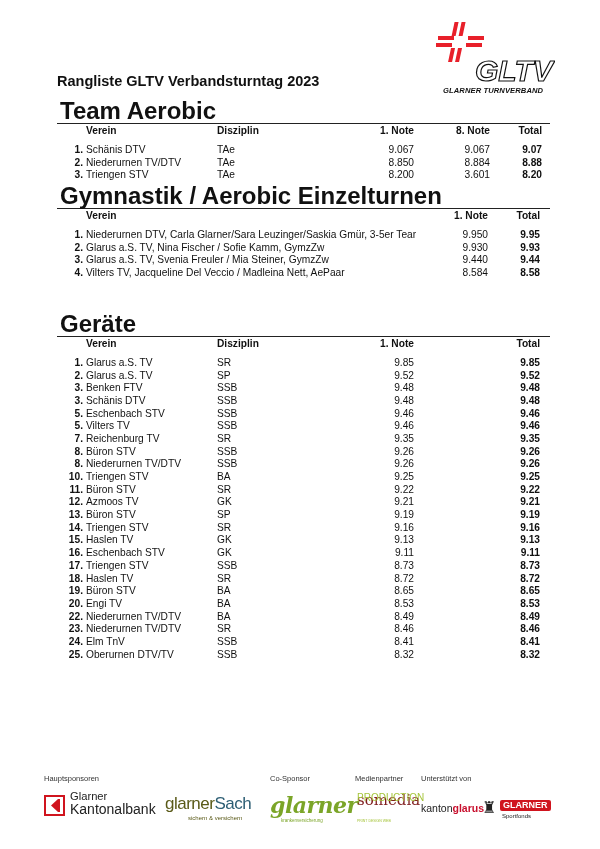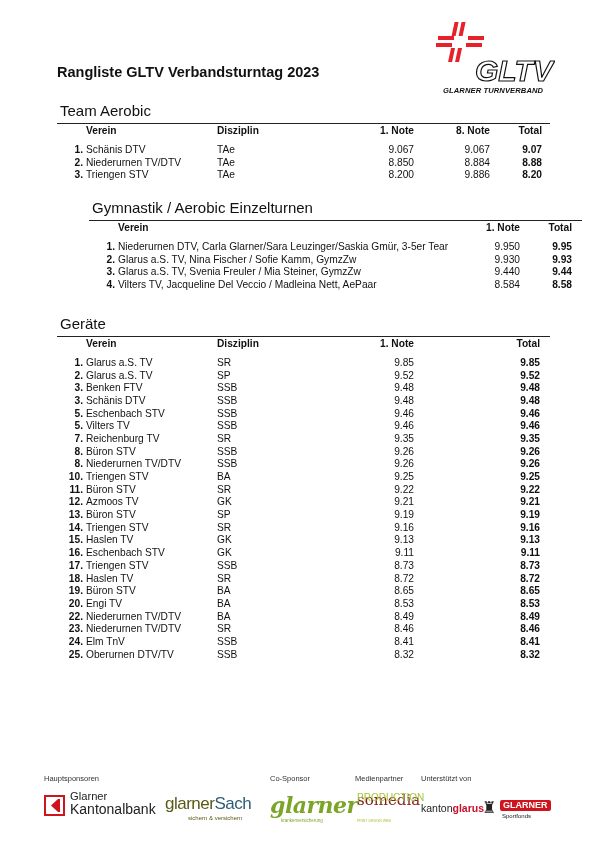--- a/index.html
+++ b/index.html
@@ -1,24 +1,24 @@
 <!DOCTYPE html>
 <html><head>
   <meta charset="utf-8">
   <style>
     html, body { margin: 0; padding: 0; background: #ffffff; }
     body { width: 600px; height: 849px; position: relative; overflow: hidden;
            font-family: "Liberation Sans", sans-serif; color: #111; }
-    .doc-title { position: absolute; left: 57px; top: 64px; font-size: 14.5px; font-weight: bold; }
+    .doc-title { position: absolute; left: 57px; top: 73px; font-size: 14.5px; font-weight: bold; }
     .logo { position: absolute; left: 435px; top: 20px; width: 120px; height: 78px; }
     .logo-sub { position: absolute; left: 443px; top: 86px; font-size: 7.6px; font-weight: bold; font-style: italic;
                 letter-spacing: 0.1px; }
 
     .section { position: absolute; left: 57px; width: 493px; }
-    .section-title { font-size: 15px; font-weight: normal; margin: 0; line-height: 22px; padding-left: 3px; }
+    .section-title { font-size: 24px; font-weight: bold; margin: 0; line-height: 22px; padding-left: 3px; }
     .rule { height: 0; border-top: 1.5px solid #222; margin-top: 1px; }
     table { border-collapse: collapse; width: 493px; font-size: 10.2px; }
     th { font-weight: bold; padding: 0; height: 13px; text-align: left; }
     td { padding: 0; height: 12.7px; white-space: nowrap; }
     .rank { width: 26px; text-align: right; font-weight: bold; padding-right: 3px; }
     .num { text-align: right; }
     .total { text-align: right; font-weight: bold; }
     .spacer td { height: 6px; }
 
     .footer { position: absolute; left: 0; top: 770px; width: 600px; height: 70px; }
@@ -109,29 +109,29 @@
           <td class="num">8.850</td>
           <td class="num">8.884</td>
           <td class="total">8.88</td>
           <td></td>
         </tr>
         <tr>
           <td class="rank">3.</td>
           <td>Triengen STV</td>
           <td>TAe</td>
           <td class="num">8.200</td>
-          <td class="num">9.886</td>
+          <td class="num">3.601</td>
           <td class="total">8.20</td>
           <td></td>
         </tr>
       </tbody>
   </table>
 </div>
 
-<div class="section" style="top:197px;margin-left:32px;">
+<div class="section" style="top:185px;">
   <h2 class="section-title">Gymnastik / Aerobic Einzelturnen</h2>
   <div class="rule"></div>
   <table>
     <colgroup>
         <col style="width:29px">
         <col style="width:334px">
         <col style="width:68px">
         <col style="width:52px">
         <col>
       </colgroup>

